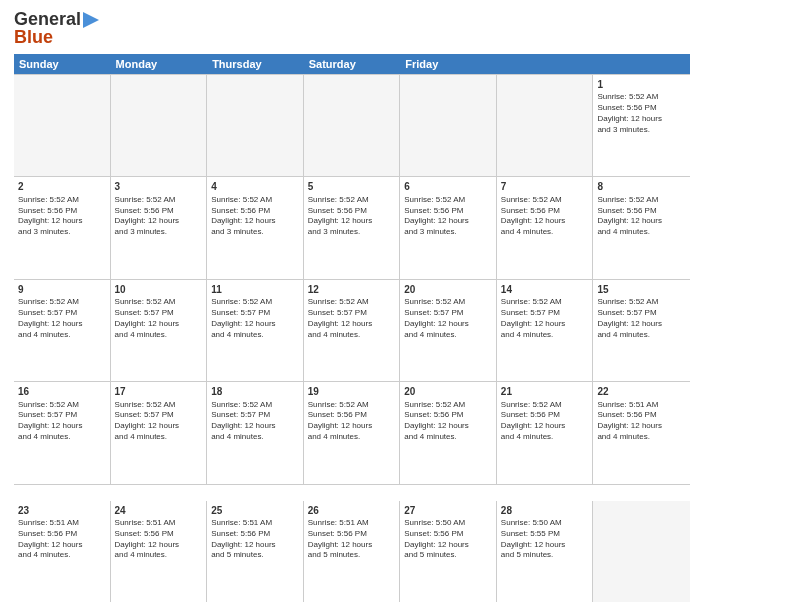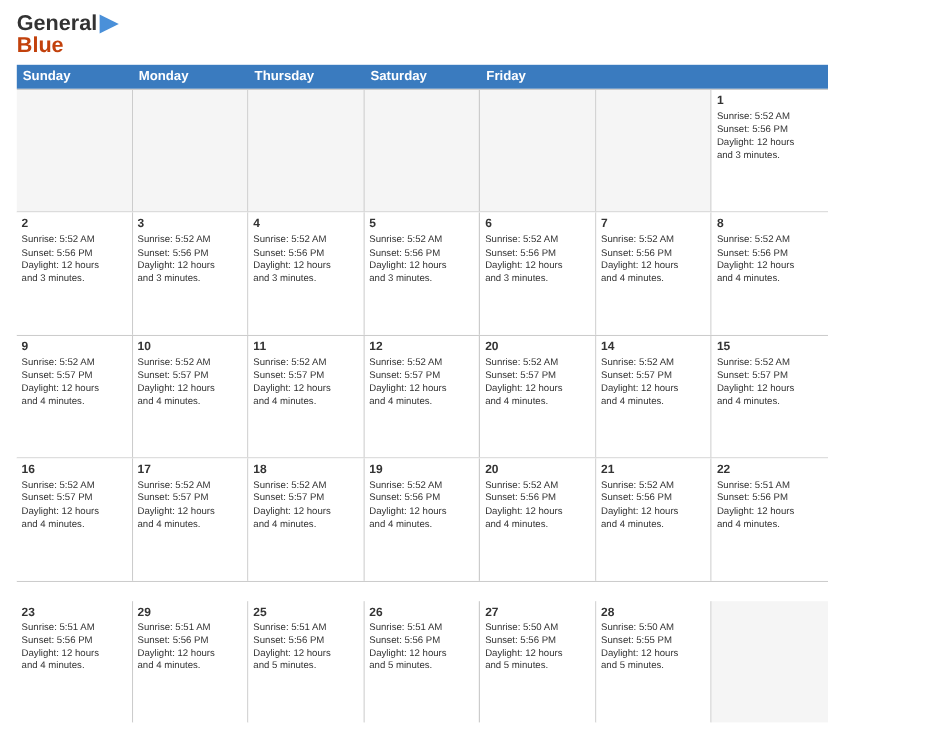--- a/index.html
+++ b/index.html
@@ -311,21 +311,21 @@
         </div>
         <div class="cal-row">
           <div class="cal-cell">
             <span class="day-num">23</span>
             <div class="info" style="white-space: pre-line;">Sunrise: 5:51 AM
 Sunset: 5:56 PM
 Daylight: 12 hours
 and 4 minutes.</div>
           </div>
           <div class="cal-cell">
-            <span class="day-num">29</span>
+            <span class="day-num">24</span>
             <div class="info" style="white-space: pre-line;">Sunrise: 5:51 AM
 Sunset: 5:56 PM
 Daylight: 12 hours
 and 4 minutes.</div>
           </div>
           <div class="cal-cell">
             <span class="day-num">25</span>
             <div class="info" style="white-space: pre-line;">Sunrise: 5:51 AM
 Sunset: 5:56 PM
 Daylight: 12 hours

